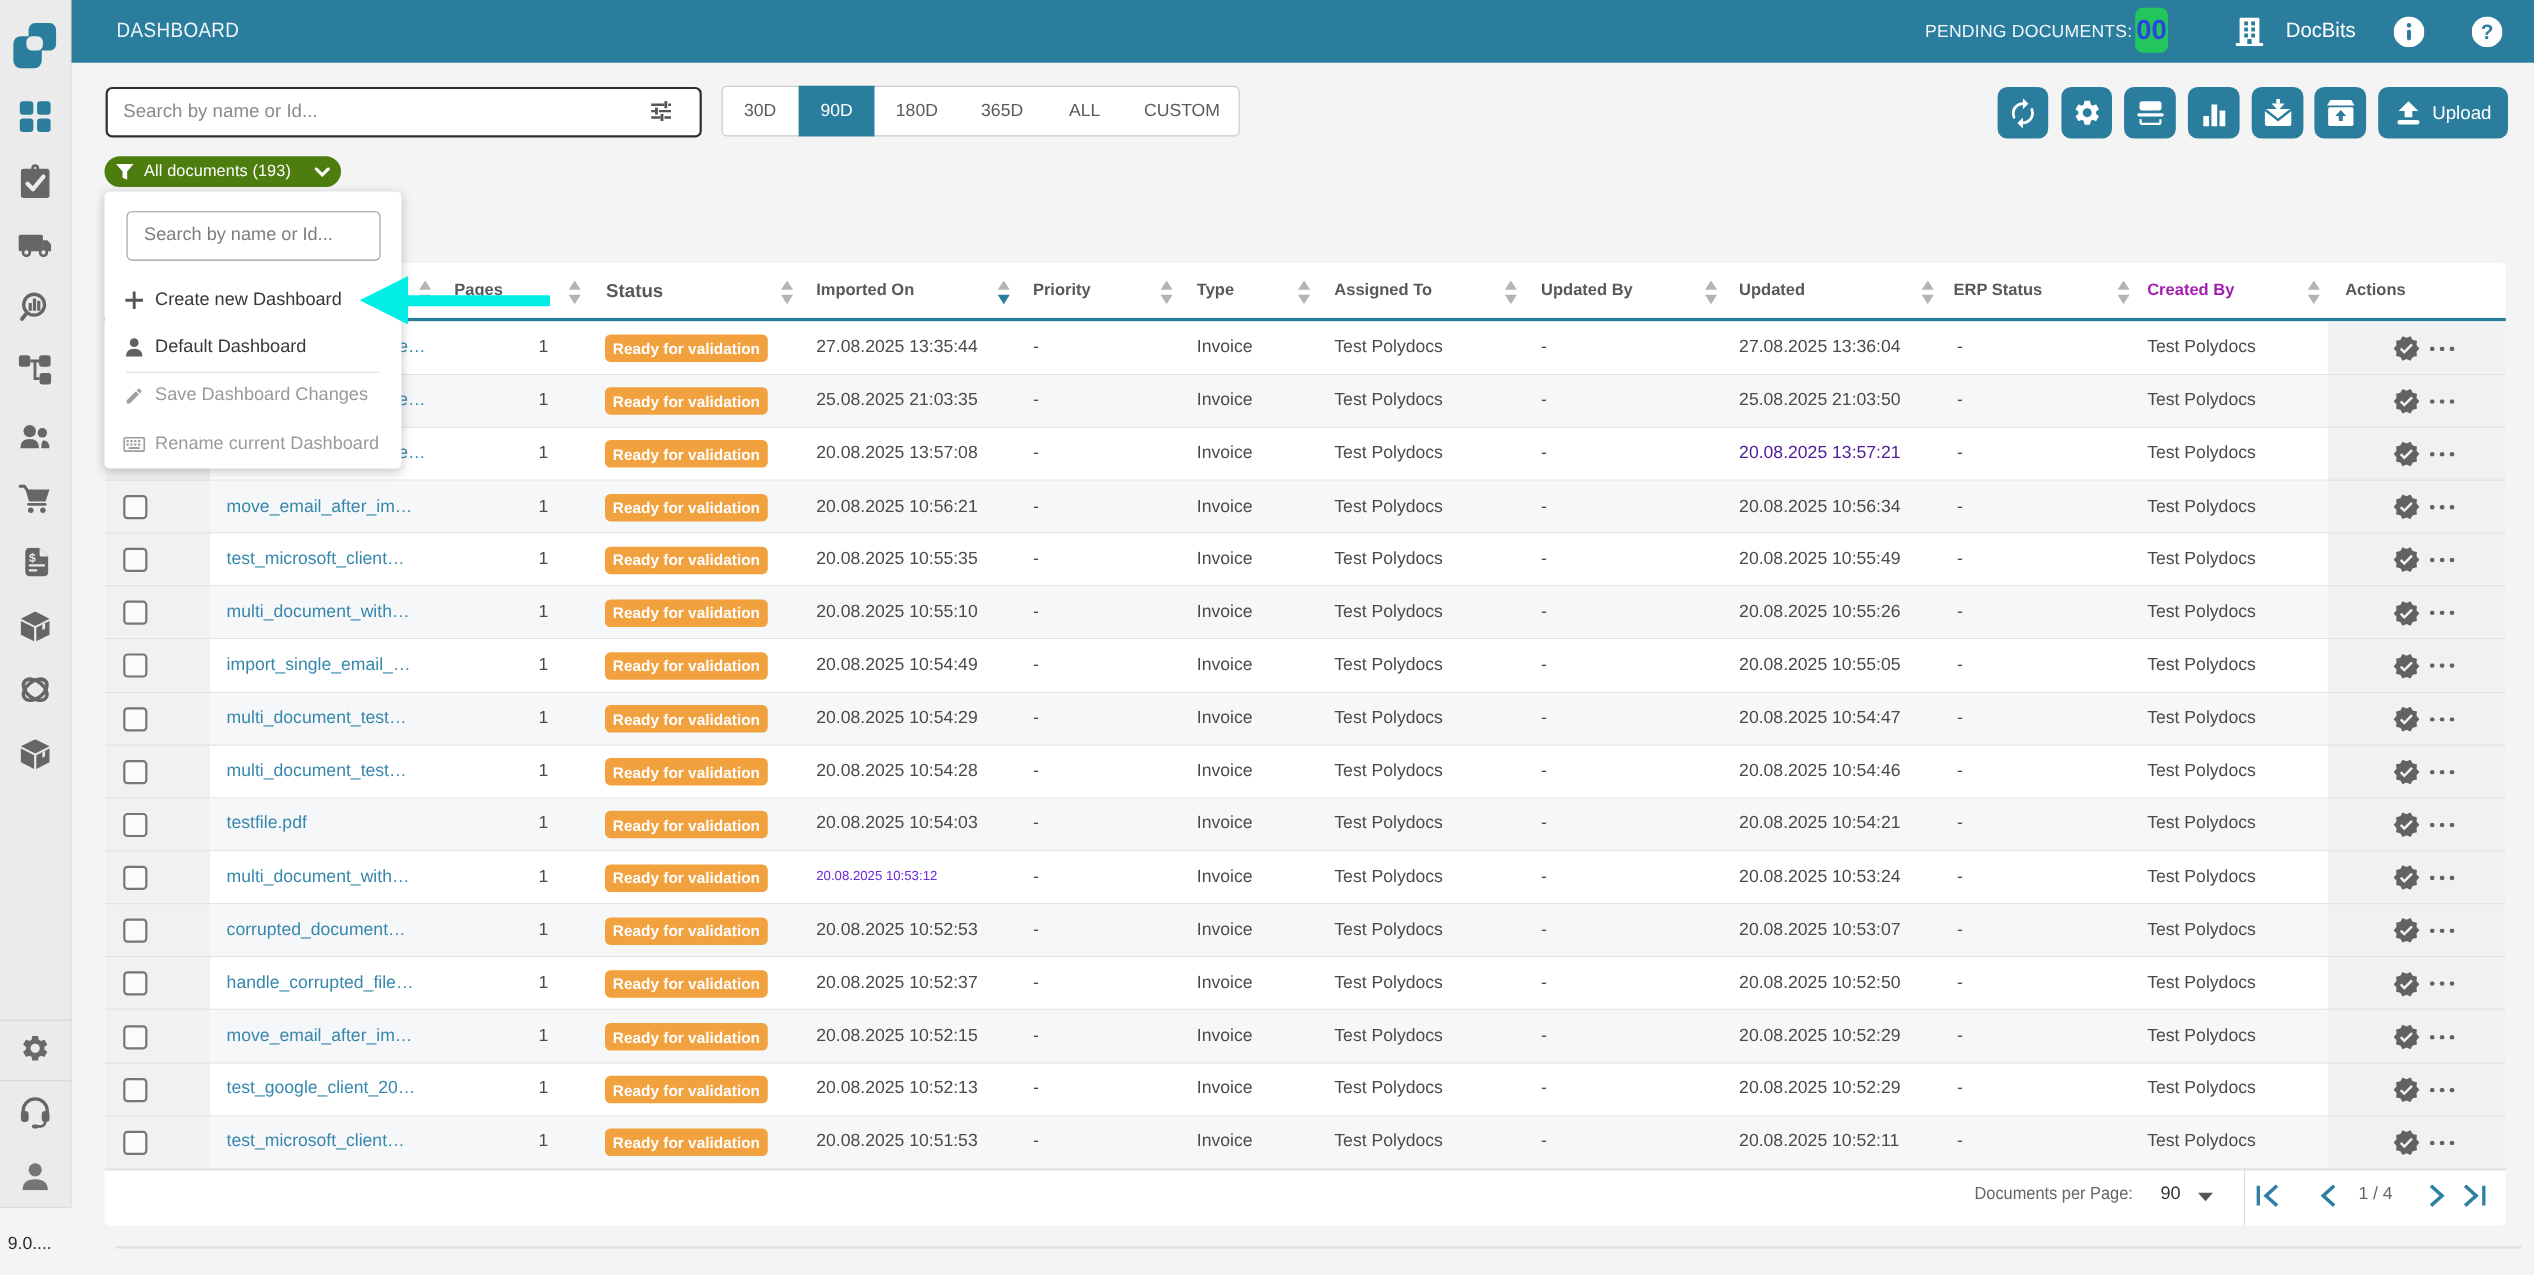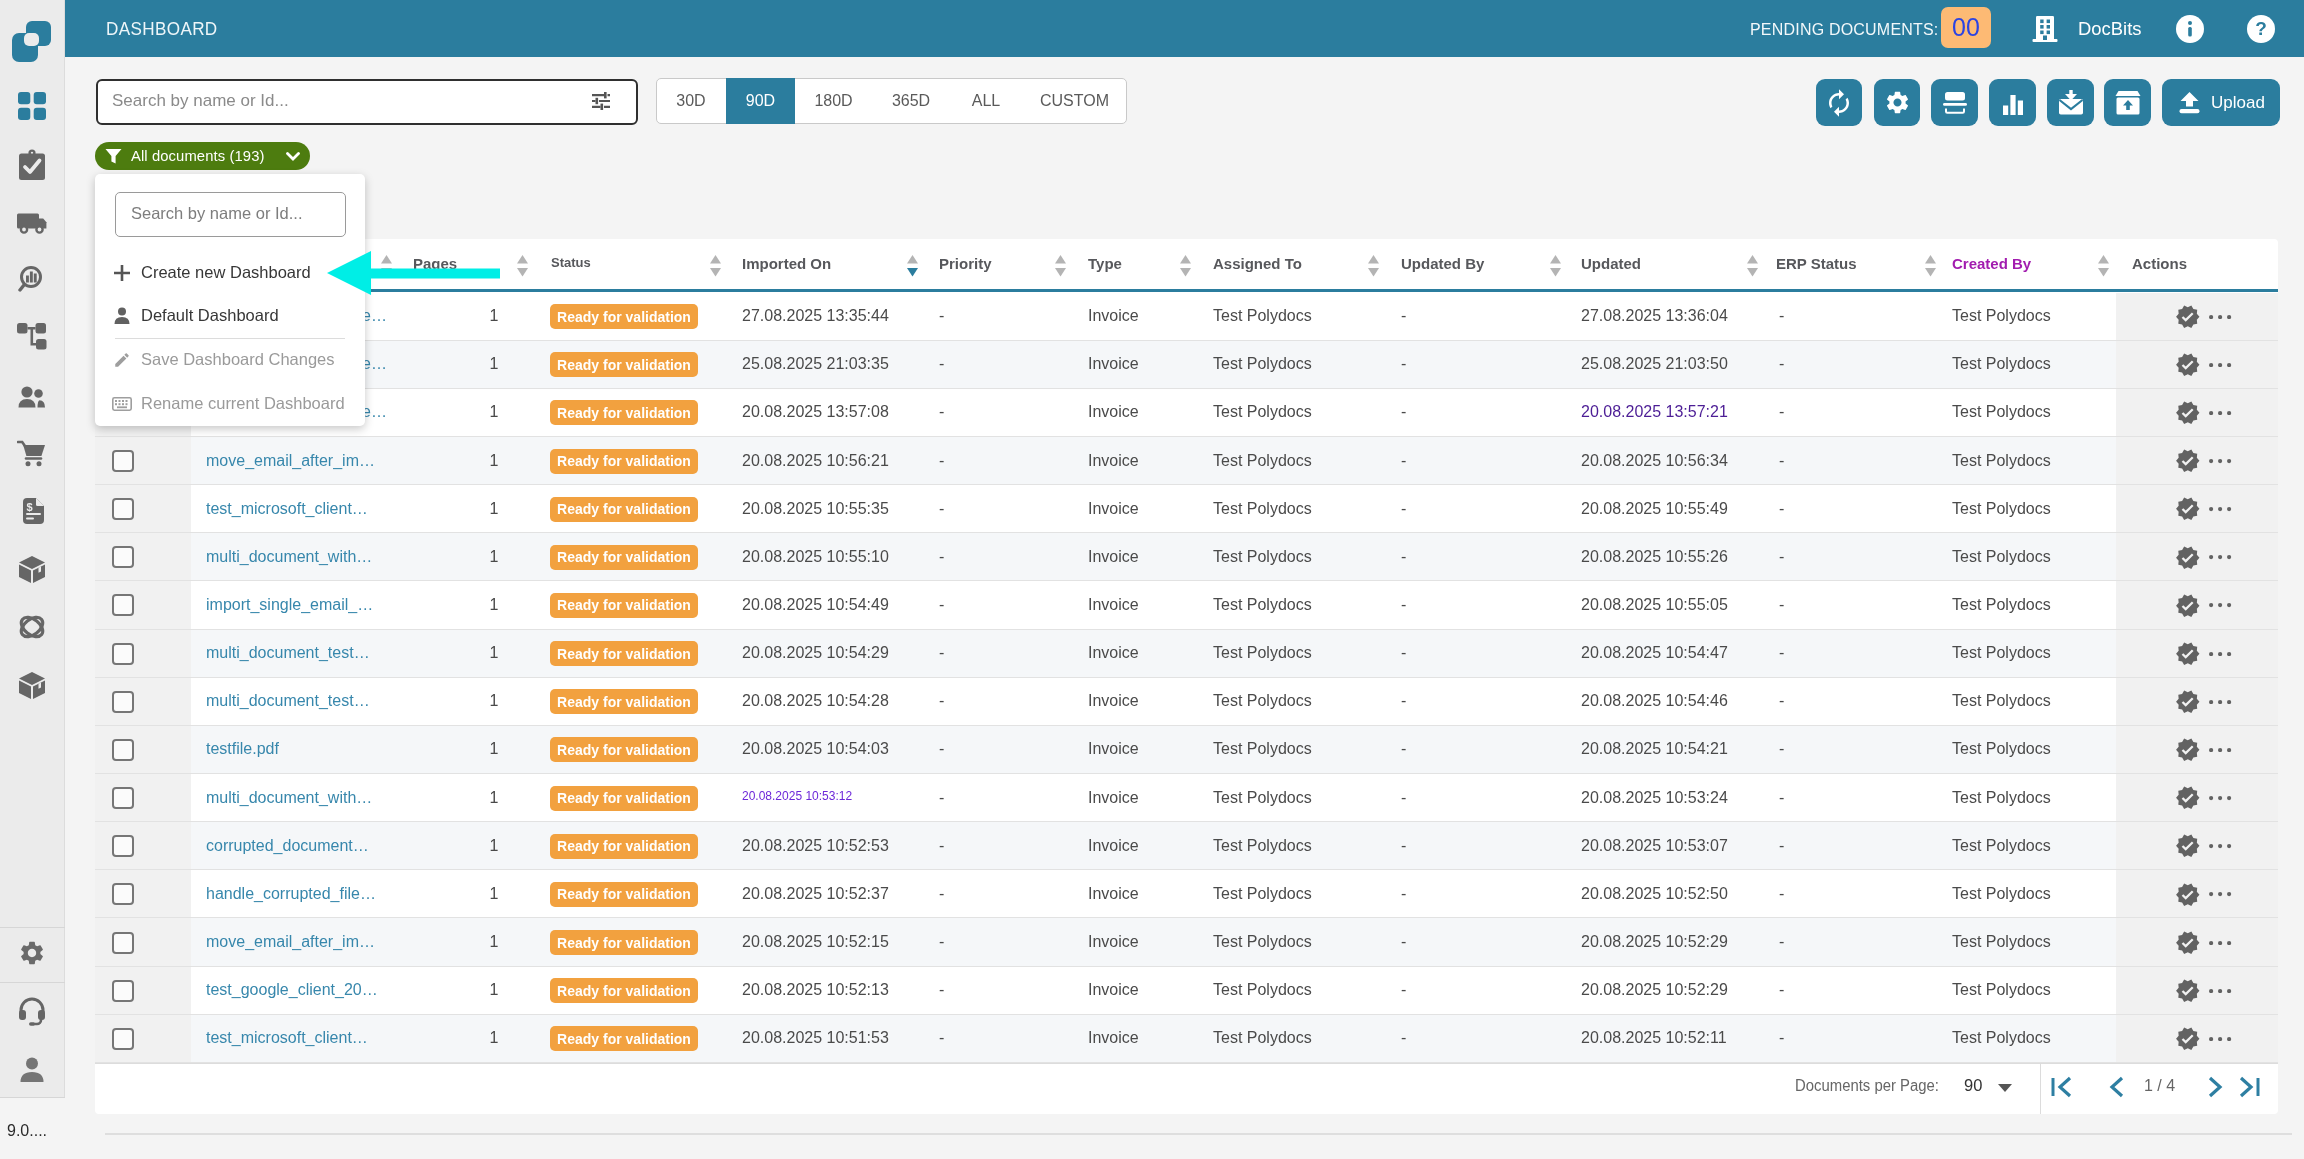--- a/index.html
+++ b/index.html
@@ -126,21 +126,21 @@
 <div class="abs" style="left:19.0px;top:1056.5px">
     <svg width="26" height="25" viewBox="0 0 26 25" style="">
       <circle cx="13" cy="6.5" r="6" fill="#757575"></circle>
       <path d="M1.5 25 q0 -10 11.5 -10 q11.5 0 11.5 10 z" fill="#757575"></path>
     </svg>
   </div>
 <div class="abs" style="left:7px;top:1122px;font-size:16px;color:#2b2b2b">9.0....</div>
 <div class="abs" style="left:65px;top:0;width:2239px;height:57px;background:#2b7d9e"></div>
 <div class="abs" style="left:106px;top:18px;font-size:19px;font-weight:500;letter-spacing:0.4px;color:#eef6f9;transform:scaleX(0.9);transform-origin:left center">DASHBOARD</div>
 <div class="abs" style="left:1750px;top:21px;font-size:16px;font-weight:500;letter-spacing:0.2px;color:#f2f8fa">PENDING DOCUMENTS:</div>
-<div class="abs" style="left:1941px;top:6.5px;width:50px;height:41px;background:#fdba74;border-radius:7px;display:flex;align-items:center;justify-content:center;font-size:25px;font-weight:400;color:#2b43e3">00</div>
+<div class="abs" style="left:1941px;top:6.5px;width:30px;height:41px;background:#22c55e;border-radius:7px;display:flex;align-items:center;justify-content:center;font-size:25px;font-weight:700;color:#2b43e3">00</div>
 <div class="abs" style="left:2032px;top:16px">
     <svg width="26" height="26" viewBox="0 0 26 26" style="">
       <rect x="4" y="0" width="18" height="24" rx="1.2" fill="#fff"></rect>
       <rect x="0.5" y="23" width="25" height="3" rx="1" fill="#fff"></rect>
       <rect x="8.2" y="3.5" width="3.4" height="3.6" fill="#2b7d9e"></rect>
       <rect x="8.2" y="9" width="3.4" height="3.6" fill="#2b7d9e"></rect>
       <rect x="8.2" y="14.5" width="3.4" height="3.6" fill="#2b7d9e"></rect>
       <rect x="14.6" y="3.5" width="3.4" height="3.6" fill="#2b7d9e"></rect>
       <rect x="14.6" y="9" width="3.4" height="3.6" fill="#2b7d9e"></rect>
       <rect x="14.6" y="14.5" width="3.4" height="3.6" fill="#2b7d9e"></rect>
@@ -227,21 +227,21 @@
     <svg width="25" height="22" viewBox="0 0 25 22" style="">
       <path d="M12.5 0 L21.5 9 H16 V14.5 H9 V9 H3.5 z" fill="#fff"></path>
       <rect x="2.5" y="17" width="20" height="4.2" rx="2" fill="#fff"></rect>
     </svg>
     <span>Upload</span>
   </div>
 <div class="abs" style="left:95px;top:239px;width:2183px;height:875px;background:#fff;border-radius:4px"></div>
 <div class="abs" style="left:95px;top:292.5px;width:96px;height:770.4px;background:#f1f1f1"></div>
 <div class="abs" style="left:2116px;top:292.5px;width:162px;height:770.4px;background:#f1f1f1"></div>
 <div class="abs" style="left:413px;top:255px;font-size:15px;font-weight:700;color:#57585c">Pages</div>
-<div class="abs" style="left:551px;top:255px;font-size:13px;font-weight:700;color:#57585c">Status</div>
+<div class="abs" style="left:551px;top:255px;font-size:17px;font-weight:700;color:#57585c">Status</div>
 <div class="abs" style="left:742px;top:255px;font-size:15px;font-weight:700;color:#57585c">Imported On</div>
 <div class="abs" style="left:939px;top:255px;font-size:15px;font-weight:700;color:#57585c">Priority</div>
 <div class="abs" style="left:1088px;top:255px;font-size:15px;font-weight:700;color:#57585c">Type</div>
 <div class="abs" style="left:1213px;top:255px;font-size:15px;font-weight:700;color:#57585c">Assigned To</div>
 <div class="abs" style="left:1401px;top:255px;font-size:15px;font-weight:700;color:#57585c">Updated By</div>
 <div class="abs" style="left:1581px;top:255px;font-size:15px;font-weight:700;color:#57585c">Updated</div>
 <div class="abs" style="left:1776px;top:255px;font-size:15px;font-weight:700;color:#57585c">ERP Status</div>
 <div class="abs" style="left:1952px;top:255px;font-size:15px;font-weight:700;color:#a21caf">Created By</div>
 <div class="abs" style="left:2132px;top:255px;font-size:15px;font-weight:700;color:#57585c">Actions</div>
 <div style="position:absolute;left:380.5px;top:254.5px;width:11px;height:22px">

